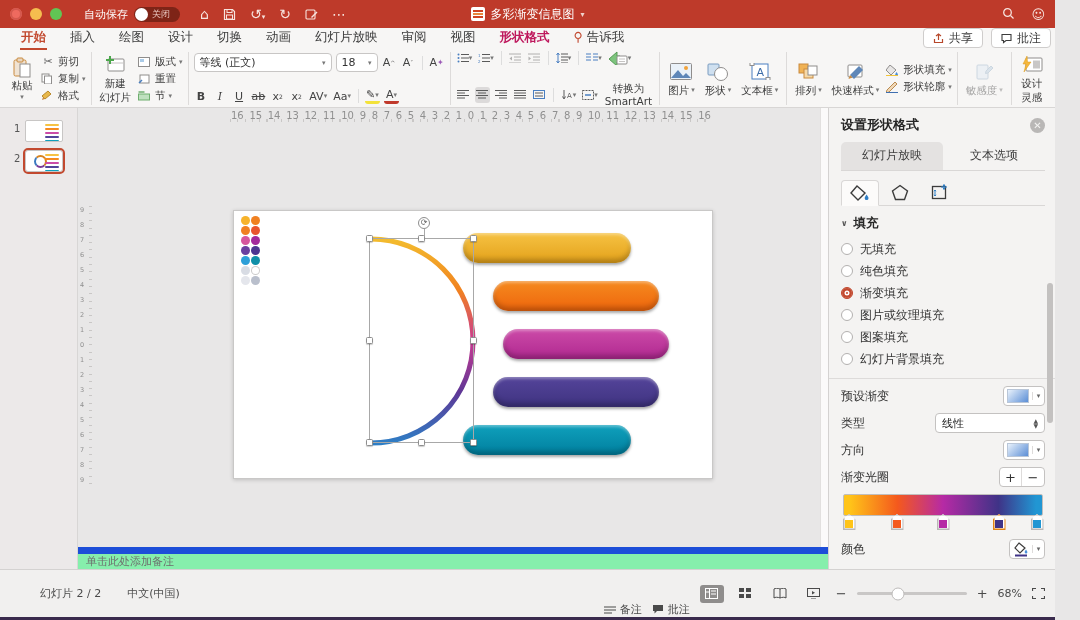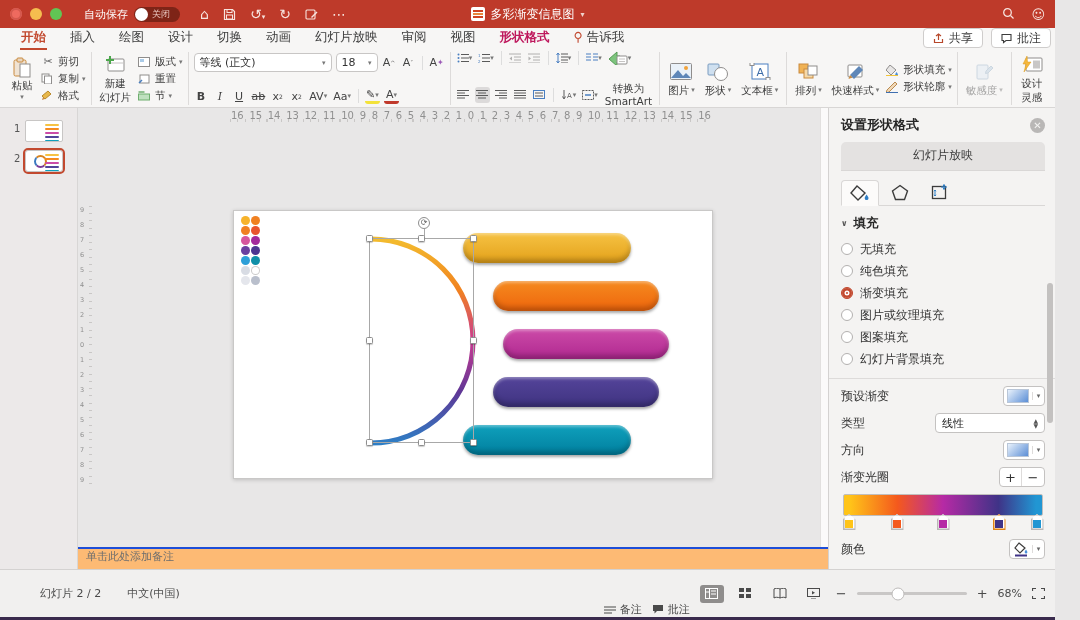--- a/index.html
+++ b/index.html
@@ -74,21 +74,21 @@
   .v-ruler { position:absolute; left:2px; top:98px; height:278px; width:12px; display:flex; flex-direction:column; justify-content:space-between; font-size:6.5px; color:#8f8f8f; align-items:flex-start; background:repeating-linear-gradient(0deg,#c9c7c6 0 1px,transparent 1px 7.3px); background-size:4px 100%; background-position:9px 0; background-repeat:no-repeat; }
   .slide { position:absolute; left:155px; top:102px; width:480px; height:269px; background:#fff; border:1px solid #c9c8c7; box-shadow:0 1px 4px rgba(0,0,0,.18); }
   .palette { position:absolute; left:7px; top:5px; display:grid; grid-template-columns:9px 9px; gap:1px; }
   .palette i { width:9px; height:9px; border-radius:50%; display:block; }
   .bar { position:absolute; border-radius:15px; box-shadow:0 2px 3px rgba(0,0,0,.35), inset 0 2px 3px rgba(255,255,255,.35), inset 0 -4px 5px rgba(0,0,0,.22); }
   .sel-box { position:absolute; left:135px; top:27px; width:105px; height:205px; border:1px solid #a8a8a8; }
   .handle { position:absolute; width:7px; height:7px; background:#fff; border:1px solid #8e8e8e; border-radius:1.5px; box-shadow:0 1px 1px rgba(0,0,0,.2); }
   .rot-handle { position:absolute; left:184px; top:6px; width:12px; height:12px; border:1px solid #8e8e8e; border-radius:50%; background:#fff; font-size:8px; line-height:10px; text-align:center; color:#666; }
   .rot-stem { position:absolute; left:189.5px; top:18px; width:1px; height:9px; background:#a8a8a8; }
   .canvas-scroll { position:absolute; right:0; top:0; bottom:0; width:8px; background:#fbfafa; border-left:1px solid #e2e0df; }
-  .notes { flex:0 0 22px; background:#fdba74; border-top:2px solid #1d4ed8; display:flex; padding-left:8px; font-size:11px; color:#6d6d6d; }
+  .notes { flex:0 0 22px; background:#86efac; border-top:7px solid #1d4ed8; display:flex; align-items:center; padding-left:8px; font-size:11px; color:#6d6d6d; }
 
   
   .panel { width:227px; flex:0 0 227px; background:#f4f3f2; border-left:1px solid #d4d2d1; position:relative; padding:8px 10px 0 12px; overflow:hidden; font-size:12px; }
   .panel-title-row { display:flex; align-items:center; justify-content:space-between; margin-bottom:8px; }
   .panel-title { font-size:13px; font-weight:bold; color:#262626; }
   .panel-close { width:15px; height:15px; border-radius:50%; background:#b9b7b6; color:#f4f3f2; font-size:10px; line-height:15px; text-align:center; }
   .panel-tabs { display:flex; border-bottom:1px solid #d9d7d6; }
   .panel-tab { flex:1; text-align:center; padding:5px 0 6px; font-size:12px; color:#3c3c3c; }
   .panel-tab.active { background:#e4e2e1; border-radius:5px 5px 0 0; }
   .icon-tabs { display:flex; align-items:flex-end; gap:2px; margin-top:8px; border-bottom:1px solid #d9d7d6; }
@@ -715,20 +715,21 @@
       </div>
     </div>
 
     <div class="panel">
       <div class="panel-title-row">
         <span class="panel-title">设置形状格式</span>
         <span class="panel-close">✕</span>
       </div>
       <div class="panel-tabs">
         <span class="panel-tab active">幻灯片放映</span>
+        <span class="panel-tab">文本选项</span>
       </div>
       <div class="icon-tabs">
         <span class="icon-tab active">
           <svg class="icon" width="20" height="17" viewBox="0 0 20 17">
               <path d="M7 1l8 7-7 7L1 8z" fill="none" stroke="#3c3c3c" stroke-width="1.4"></path>
               <path d="M16.5 9.5c1 1.5 2 2.6 2 3.7a1.9 1.9 0 01-3.8 0c0-1.1 1-2.2 1.8-3.7z" fill="#2f7ec5"></path>
             </svg>
         </span>
         <span class="icon-tab">
           <svg class="icon" width="18" height="17" viewBox="0 0 18 17">

